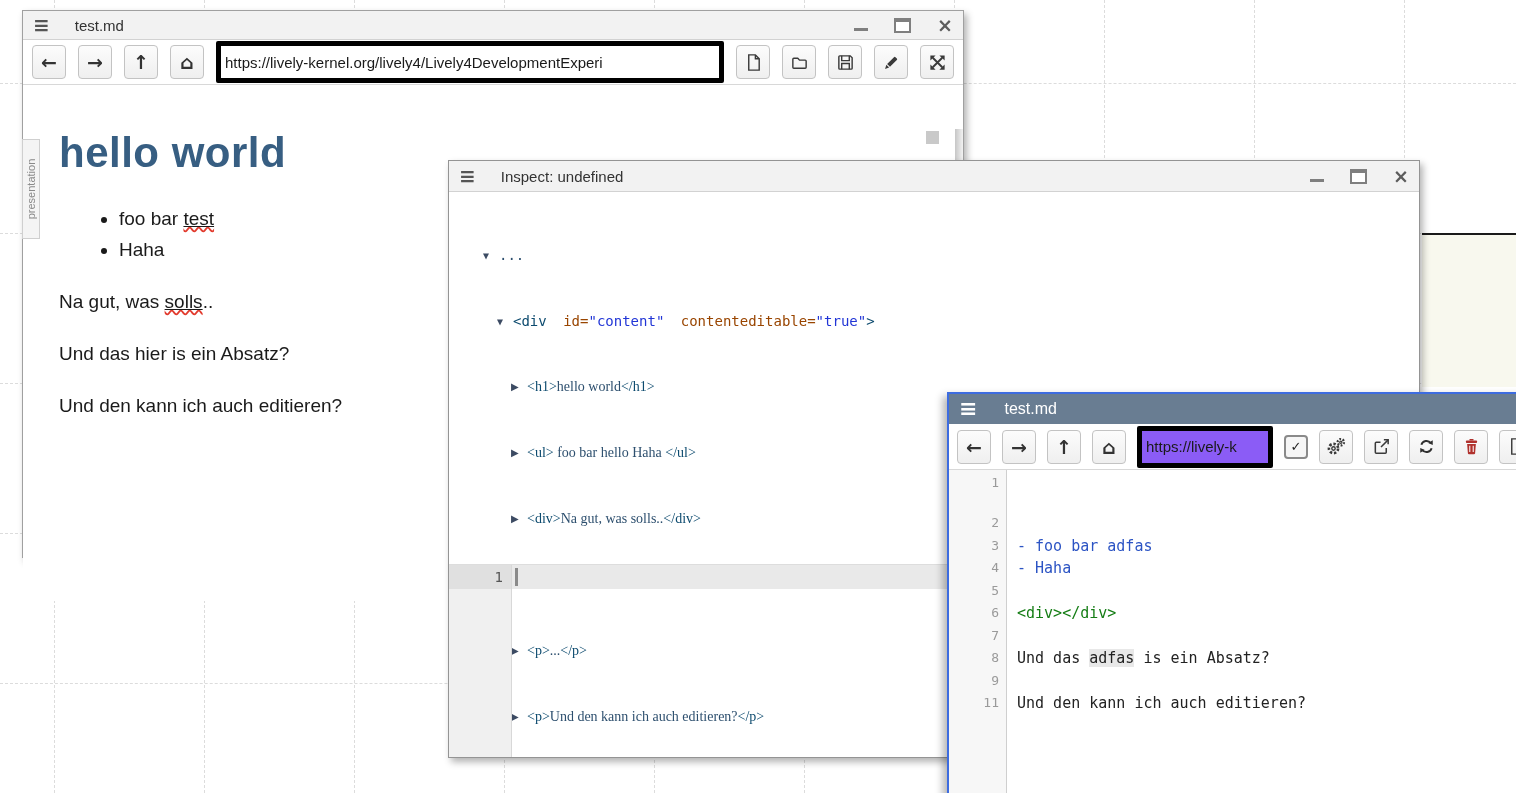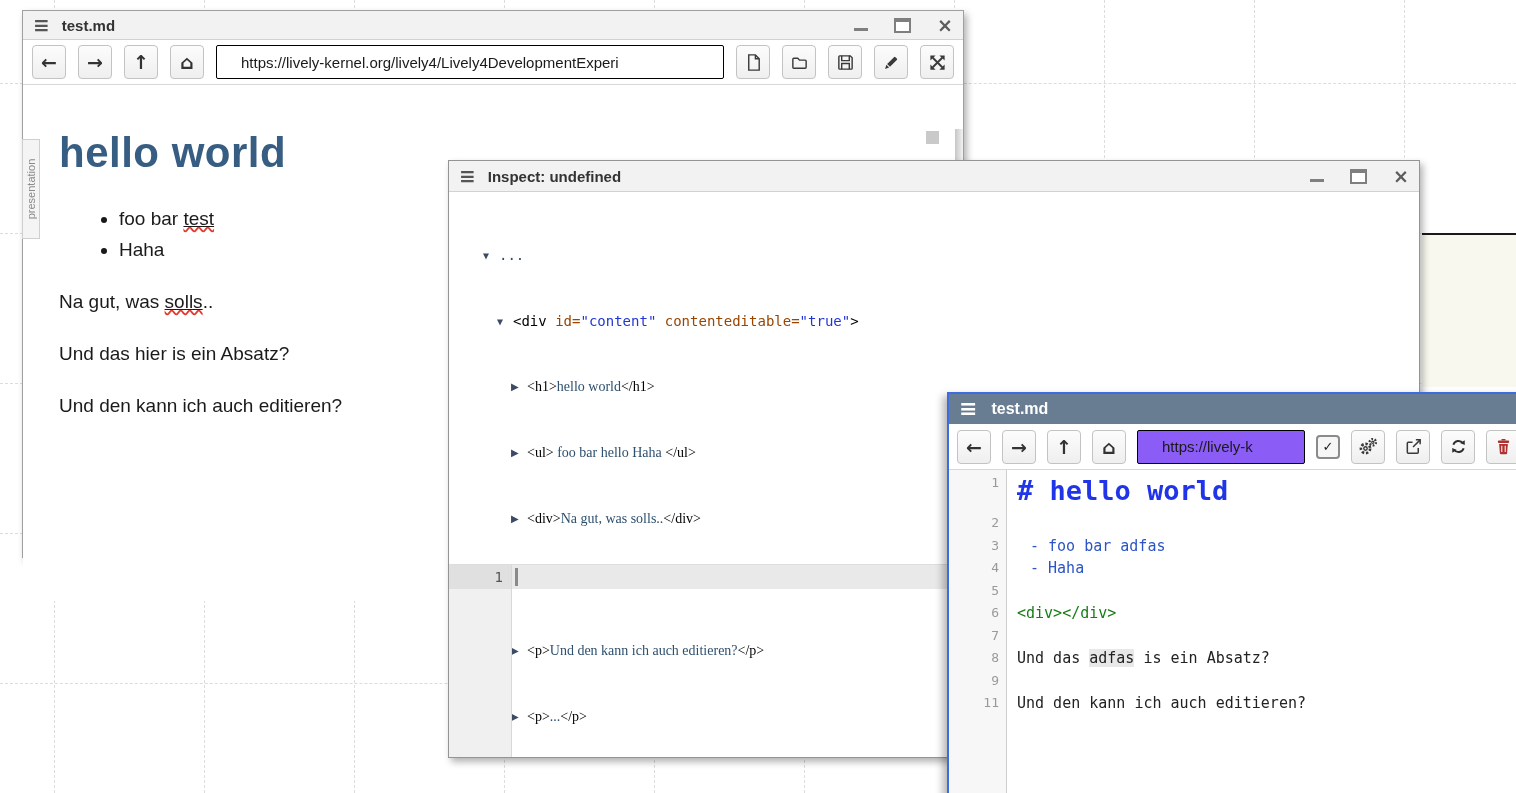--- a/index.html
+++ b/index.html
@@ -13,33 +13,33 @@
   
   .beige-panel{position:absolute;left:1422px;top:233px;width:94px;height:152px;
        background:#f8f8ee;border-top:2px solid #1a1a1a;z-index:1;}
 
   
   .win{position:absolute;background:#fff;border:1px solid #a0a0a0;
        box-shadow:3px 4px 7px rgba(0,0,0,.30);}
   .titlebar{height:28px;background:#f2f2f2;border-bottom:1px solid #d2d2d2;
        display:flex;align-items:center;padding:0 10px;gap:12px;}
   .menu-glyph{font-size:20px;font-weight:bold;color:#555;font-family:"DejaVu Sans",sans-serif;line-height:1;cursor:pointer;}
-  .win-title{font-size:15px;font-weight:bold;color:#333;}
+  .win-title{font-size:15px;font-weight:normal;color:#333;margin-left:13px;}
   .winctl{margin-left:auto;display:flex;align-items:center;gap:26px;}
   .minbar{display:block;width:14px;height:3px;background:#7f7f7f;margin-top:8px;}
   .maxbox{display:block;width:13px;height:9px;border:2px solid #7f7f7f;border-top:4px solid #7f7f7f;background:#fff;}
   .closex{font-size:19px;font-weight:900;color:#5c5c5c;line-height:1;font-family:"DejaVu Sans",sans-serif;cursor:pointer;}
   .toolbar{height:44px;display:flex;align-items:center;gap:12px;padding:0 9px;
        border-bottom:1px solid #d8d8d8;background:#ffffff;}
   .tbtn{width:34px;height:34px;flex:0 0 auto;display:flex;align-items:center;justify-content:center;
        background:linear-gradient(#fcfcfc,#efefef);border:1px solid #c3c3c3;border-radius:4px;
        font-size:19px;font-weight:900;color:#333;font-family:"DejaVu Sans",sans-serif;padding:0;cursor:pointer;}
   .tbtn svg{display:block;}
-  .url{height:32px;border:1px solid #000000;border-radius:2px;background:#fff;
-       font-size:15px;color:#1a1a1a;padding:0 24px;font-family:"Liberation Sans",sans-serif;}
+  .url{height:32px;border:5px solid #000000;border-radius:2px;background:#fff;
+       font-size:15px;color:#1a1a1a;padding:0 4px;font-family:"Liberation Sans",sans-serif;}
 
   
   .win1{left:22px;top:10px;width:940px;height:546px;z-index:2;}
   .win1 .url{flex:1;}
   .w1-content{position:relative;height:472px;background:#fff;}
   .side-tab{position:absolute;left:-1px;top:10px;width:16px;height:98px;background:#f4f4f4;
        border:1px solid #cfcfcf;display:flex;align-items:center;justify-content:center;cursor:pointer;}
   .side-tab span{transform:rotate(-90deg);white-space:nowrap;font-size:11px;color:#8a8a8a;}
   .scroll-strip{position:absolute;right:0;top:0;bottom:0;width:8px;
        background:linear-gradient(to right,#c6c6c6,#f2f2f2);}
@@ -53,22 +53,22 @@
   
   .win2{left:448px;top:160px;width:970px;height:596px;z-index:3;border-color:#949494;}
   .win2 .titlebar{height:30px;}
   .tree{padding-top:8px;font-family:"DejaVu Sans Mono","Liberation Mono",monospace;
        font-size:14px;line-height:22px;white-space:pre;}
   .trow{height:22px;}
   .ind0{padding-left:34px;}
   .ind1{padding-left:48px;}
   .ind2{padding-left:62px;font-family:Liberation Serif, serif;}
   .tri{display:inline-block;width:16px;font-size:10px;color:#3c4b63;vertical-align:1px;cursor:pointer;}
-  .seg-tag{color:#000000;}
-  .seg-attr{color:#994500;}
+  .seg-tag{color:#0c4a6e;}
+  .seg-attr{color:#994500;margin-left:8px;}
   .seg-val{color:#2135d6;}
   .seg-txt{color:#2d4f6e;}
   .mini-editor{position:absolute;left:0;right:0;bottom:0;height:192px;border-top:1px solid #ddd;
        font-family:"DejaVu Sans Mono","Liberation Mono",monospace;}
   .mini-gutter{position:absolute;left:0;top:0;bottom:0;width:62px;background:#f0f0f0;border-right:1px solid #d8d8d8;}
   .mini-activeline{position:absolute;left:0;right:0;top:0;height:24px;background:#e9e9e9;}
   .mini-gnum{position:absolute;left:0;top:0;width:54px;height:24px;background:#e0e0e0;
        text-align:right;padding-right:8px;font-size:14px;line-height:24px;color:#555;}
   .mini-cursor{position:absolute;left:66px;top:3px;width:3px;height:18px;background:#8a8a8a;}
 
@@ -85,21 +85,21 @@
        display:flex;align-items:center;justify-content:center;font-size:13px;font-weight:bold;color:#222;
        font-family:"DejaVu Sans",sans-serif;cursor:pointer;flex:0 0 auto;}
   .editor{position:relative;height:327px;font-family:"DejaVu Sans Mono","Liberation Mono",monospace;
        font-size:15px;background:linear-gradient(90deg,#f7f7f7 0 57px,#cfcfcf 57px 58px,#ffffff 58px);}
   .erow{display:flex;line-height:22.5px;height:22.5px;cursor:text;}
   .erow.big{height:42px;line-height:42px;}
   .ln{flex:0 0 50px;text-align:right;padding-right:8px;color:#9a9a9a;font-size:13px;}
   .erow.big .ln{line-height:1;padding-top:6px;}
   .ecode{padding-left:10px;white-space:pre;color:#222;}
   .c-h1{color:#2135e8;font-weight:bold;font-size:27px;}
-  .c-list{color:#2c54c4;margin-left:13px;}
+  .c-list{color:#2c54c4;}
   .c-tag{color:#157d15;}
   .c-plain{color:#222;}
   .c-hl{color:#222;background:#e8e8e8;}
 </style>
 </head>
 <body>
 
 <div class="desktop">
   <div id="grid">
       <div class="gv" style="left: 54px;"></div>
@@ -216,22 +216,22 @@
         <span class="closex">×</span>
       </span>
     </header>
     <div class="tree">
       <div class="trow ind0"><span class="tri">▼</span><span class="seg-txt">...</span></div>
       <div class="trow ind1"><span class="tri">▼</span><span class="seg-tag">&lt;div </span><span class="seg-attr">id=</span><span class="seg-val">"content"</span><span class="seg-attr"> contenteditable=</span><span class="seg-val">"true"</span><span class="seg-tag">&gt;</span></div>
       <div class="trow ind2"><span class="tri">▶</span><span class="seg-tag">&lt;h1&gt;</span><span class="seg-txt">hello world</span><span class="seg-tag">&lt;/h1&gt;</span></div>
       <div class="trow ind2"><span class="tri">▶</span><span class="seg-tag">&lt;ul&gt;</span><span class="seg-txt"> foo bar hello Haha </span><span class="seg-tag">&lt;/ul&gt;</span></div>
       <div class="trow ind2"><span class="tri">▶</span><span class="seg-tag">&lt;div&gt;</span><span class="seg-txt">Na gut, was solls..</span><span class="seg-tag">&lt;/div&gt;</span></div>
       <div class="trow ind2"><span class="tri">▶</span><span class="seg-tag">&lt;div&gt;</span><span class="seg-txt"> </span><span class="seg-tag">&lt;/div&gt;</span></div>
+      <div class="trow ind2"><span class="tri">▶</span><span class="seg-tag">&lt;p&gt;</span><span class="seg-txt">...</span><span class="seg-tag">&lt;/p&gt;</span></div>
       <div class="trow ind2"><span class="tri">▶</span><span class="seg-tag">&lt;p&gt;</span><span class="seg-txt">Und den kann ich auch editieren?</span><span class="seg-tag">&lt;/p&gt;</span></div>
-      <div class="trow ind2"><span class="tri">▶</span><span class="seg-tag">&lt;p&gt;</span><span class="seg-txt">...</span><span class="seg-tag">&lt;/p&gt;</span></div>
       
       
     </div>
     <div class="mini-editor">
       <div class="mini-activeline"></div>
       <div class="mini-gutter"></div>
       <div class="mini-gnum">1</div>
       <div class="mini-cursor"></div>
     </div>
   </section>
@@ -298,21 +298,20 @@
       <button class="tbtn">
         <svg width="19" height="19" viewBox="0 0 20 20" fill="none" stroke="#3a3a3a" stroke-width="1.5">
             <path d="M5 2 h7 l4 4 v12 H5 z"></path>
             <path d="M12 2 v4 h4"></path>
           </svg>
       </button>
     </div>
     <div class="editor">
       <div class="erow big">
           <span class="ln">1</span>
-          <span class="ecode"><span class="c-h1"># hello world</span></span>
         </div>
       <div class="erow">
           <span class="ln">2</span>
           <span class="ecode"></span>
         </div>
       <div class="erow">
           <span class="ln">3</span>
           <span class="ecode"><span class="c-list">- foo bar adfas</span></span>
         </div>
       <div class="erow">

